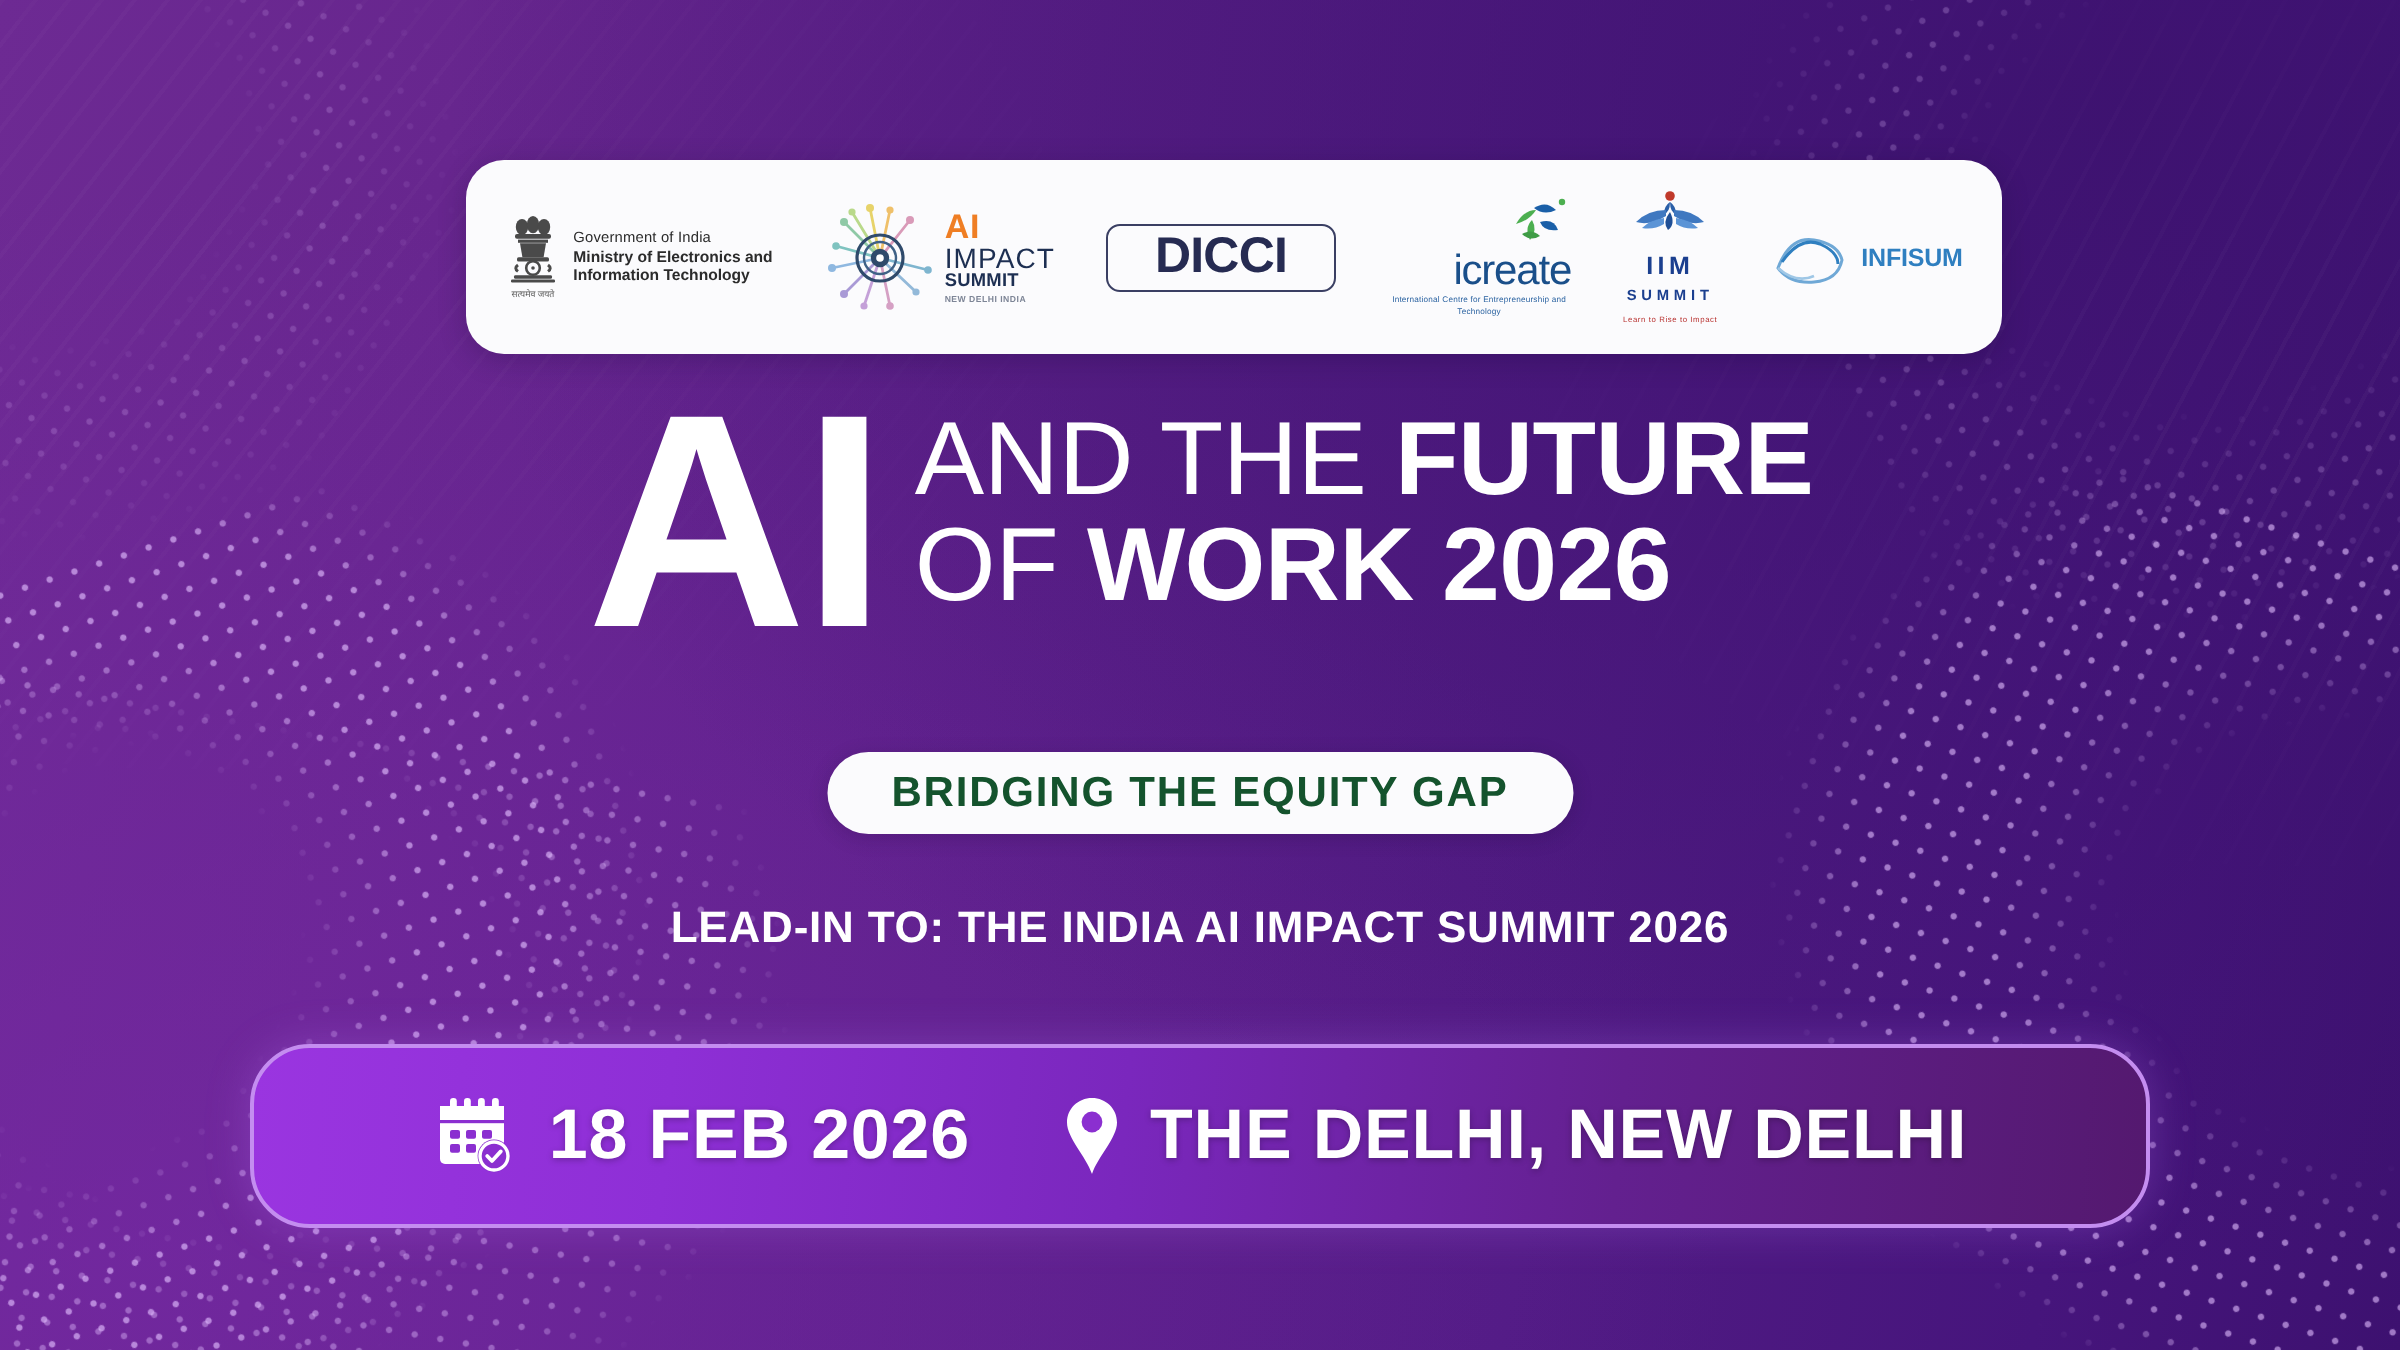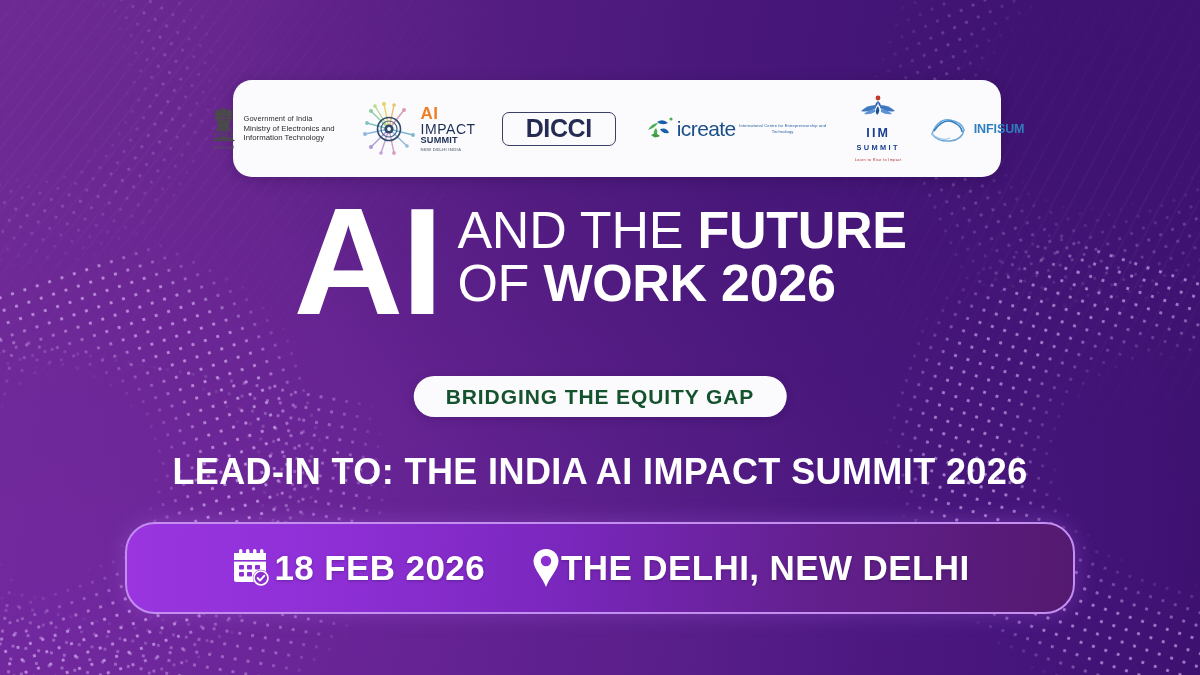--- a/index.html
+++ b/index.html
@@ -98,40 +98,40 @@
     box-shadow:0 3px 14px rgba(20,0,40,.22);
     z-index:4;
   }
   .logo { display:flex; align-items:center; flex:0 0 auto; }
 
   
   .logo-goi { gap:7px; }
   .emblem { width:27px; height:46px; flex:0 0 auto; }
   .goi-text { line-height:1.22; color:#2b2b2b; }
   .goi-l1 { font-size:7.4px; letter-spacing:.1px; }
-  .goi-l2 { font-size:7.8px; font-weight:normal; letter-spacing:0px; }
+  .goi-l2 { font-size:7.8px; font-weight:bold; letter-spacing:0px; }
 
   
   .logo-ais { gap:4px; }
   .ais-text { line-height:1.02; }
   .ais-ai { font-size:17px; font-weight:bold; color:#ef7e24; letter-spacing:.4px; }
   .ais-l2 { font-size:14px; font-weight:normal; color:#1d2f52; letter-spacing:.55px; }
   .ais-l3 { font-size:9.2px; font-weight:bold; color:#1d2f52; letter-spacing:.15px; }
   .ais-l4 { font-size:4.3px; font-weight:bold; color:#7d8596; letter-spacing:.25px; margin-top:2px; }
 
   
   .dicci-box {
     border:1.6px solid #3a3f63; border-radius:7px;
     padding:3px 23px 4px;
     font-size:25px; font-weight:bold; color:#262b52;
     letter-spacing:-.4px; line-height:1;
   }
 
   
-  .logo-icr { flex-direction:row; align-items:center; gap:1px; }
+  .logo-icr { flex-direction:column; align-items:flex-end; gap:1px; }
   .icr-word { font-size:21px; color:#1a4f8a; letter-spacing:-.6px; line-height:1; }
   .icr-sub { font-size:4.1px; color:#2a62a0; text-align:center; line-height:1.38; letter-spacing:.1px; max-width:92px; }
 
   
   .logo-iim { flex-direction:column; align-items:center; gap:4px; }
   .iim-word { font-size:12.5px; font-weight:bold; color:#1b3f8f; letter-spacing:2.2px; line-height:1.05; }
   .iim-sub  { font-size:7.4px; font-weight:bold; color:#1b3f8f; letter-spacing:2.4px; line-height:1.1; }
   .iim-tag  { font-size:3.9px; color:#b8312f; letter-spacing:.3px; margin-top:1px; }
 
   
@@ -165,38 +165,38 @@
     font-size:21px; font-weight:bold; letter-spacing:.9px;
     white-space:nowrap;
     box-shadow:0 2px 10px rgba(20,0,40,.18);
     z-index:3;
   }
 
   
   .leadin {
     position:absolute; left:0; right:0; top:451px;
     text-align:center; color:#fff;
-    font-size:36px; font-weight:bold; letter-spacing:.4px;
+    font-size:22px; font-weight:bold; letter-spacing:.4px;
     white-space:nowrap;
     z-index:3;
   }
 
   
   .info-bar {
     position:absolute; left:125px; top:522px;
     width:950px; height:92px;
     border-radius:30px;
     border:2px solid #c48df0;
     background:linear-gradient(95deg, #9a35e0 0%, #8e2fd6 22%, #7a27bd 46%, #63208f 72%, #54196f 100%);
     display:flex; align-items:center; justify-content:center;
     gap:46px;
     box-shadow:0 0 22px rgba(180,110,240,.3);
     z-index:3;
   }
-  .info-item { display:flex; align-items:center; }
+  .info-item { display:flex; align-items:center; gap:14px; }
   .info-text {
     color:#fff; font-size:35px; font-weight:bold; letter-spacing:.4px;
     white-space:nowrap;
     text-shadow:0 1px 3px rgba(0,0,0,.25);
   }
   .cal-icon, .pin-icon { flex:0 0 auto; display:block; }
 </style>
 </head>
 <body>
 

